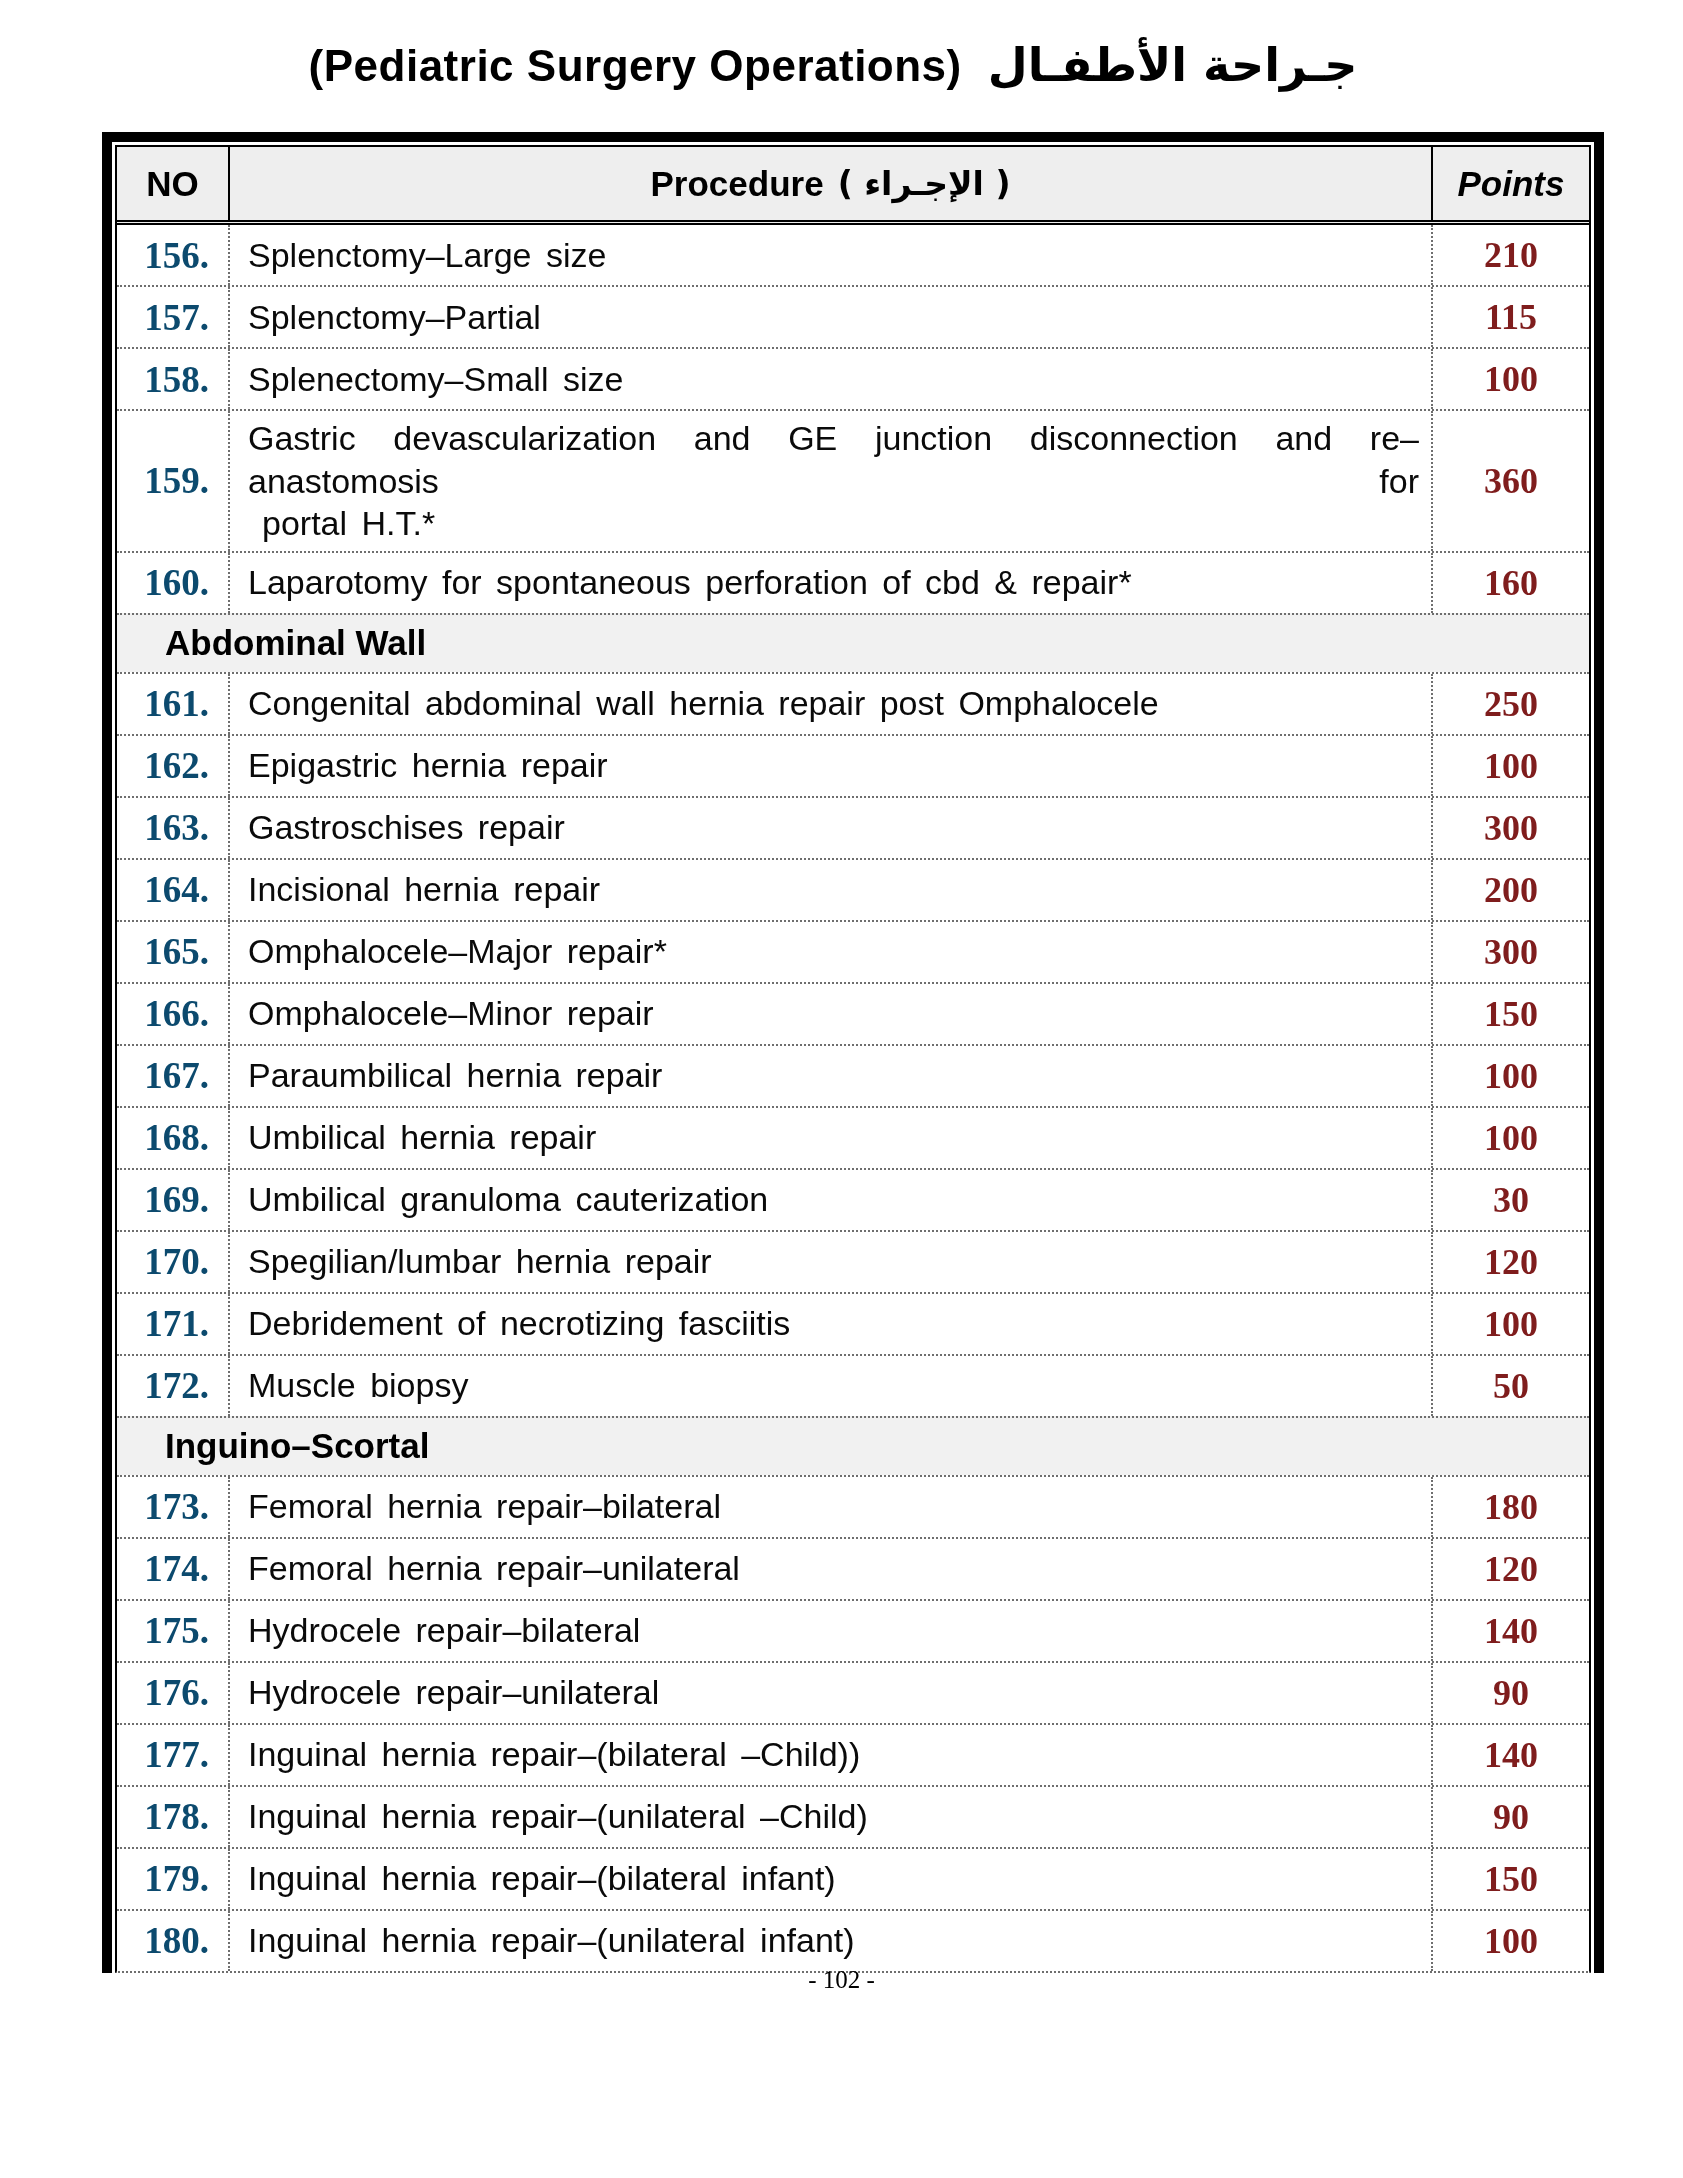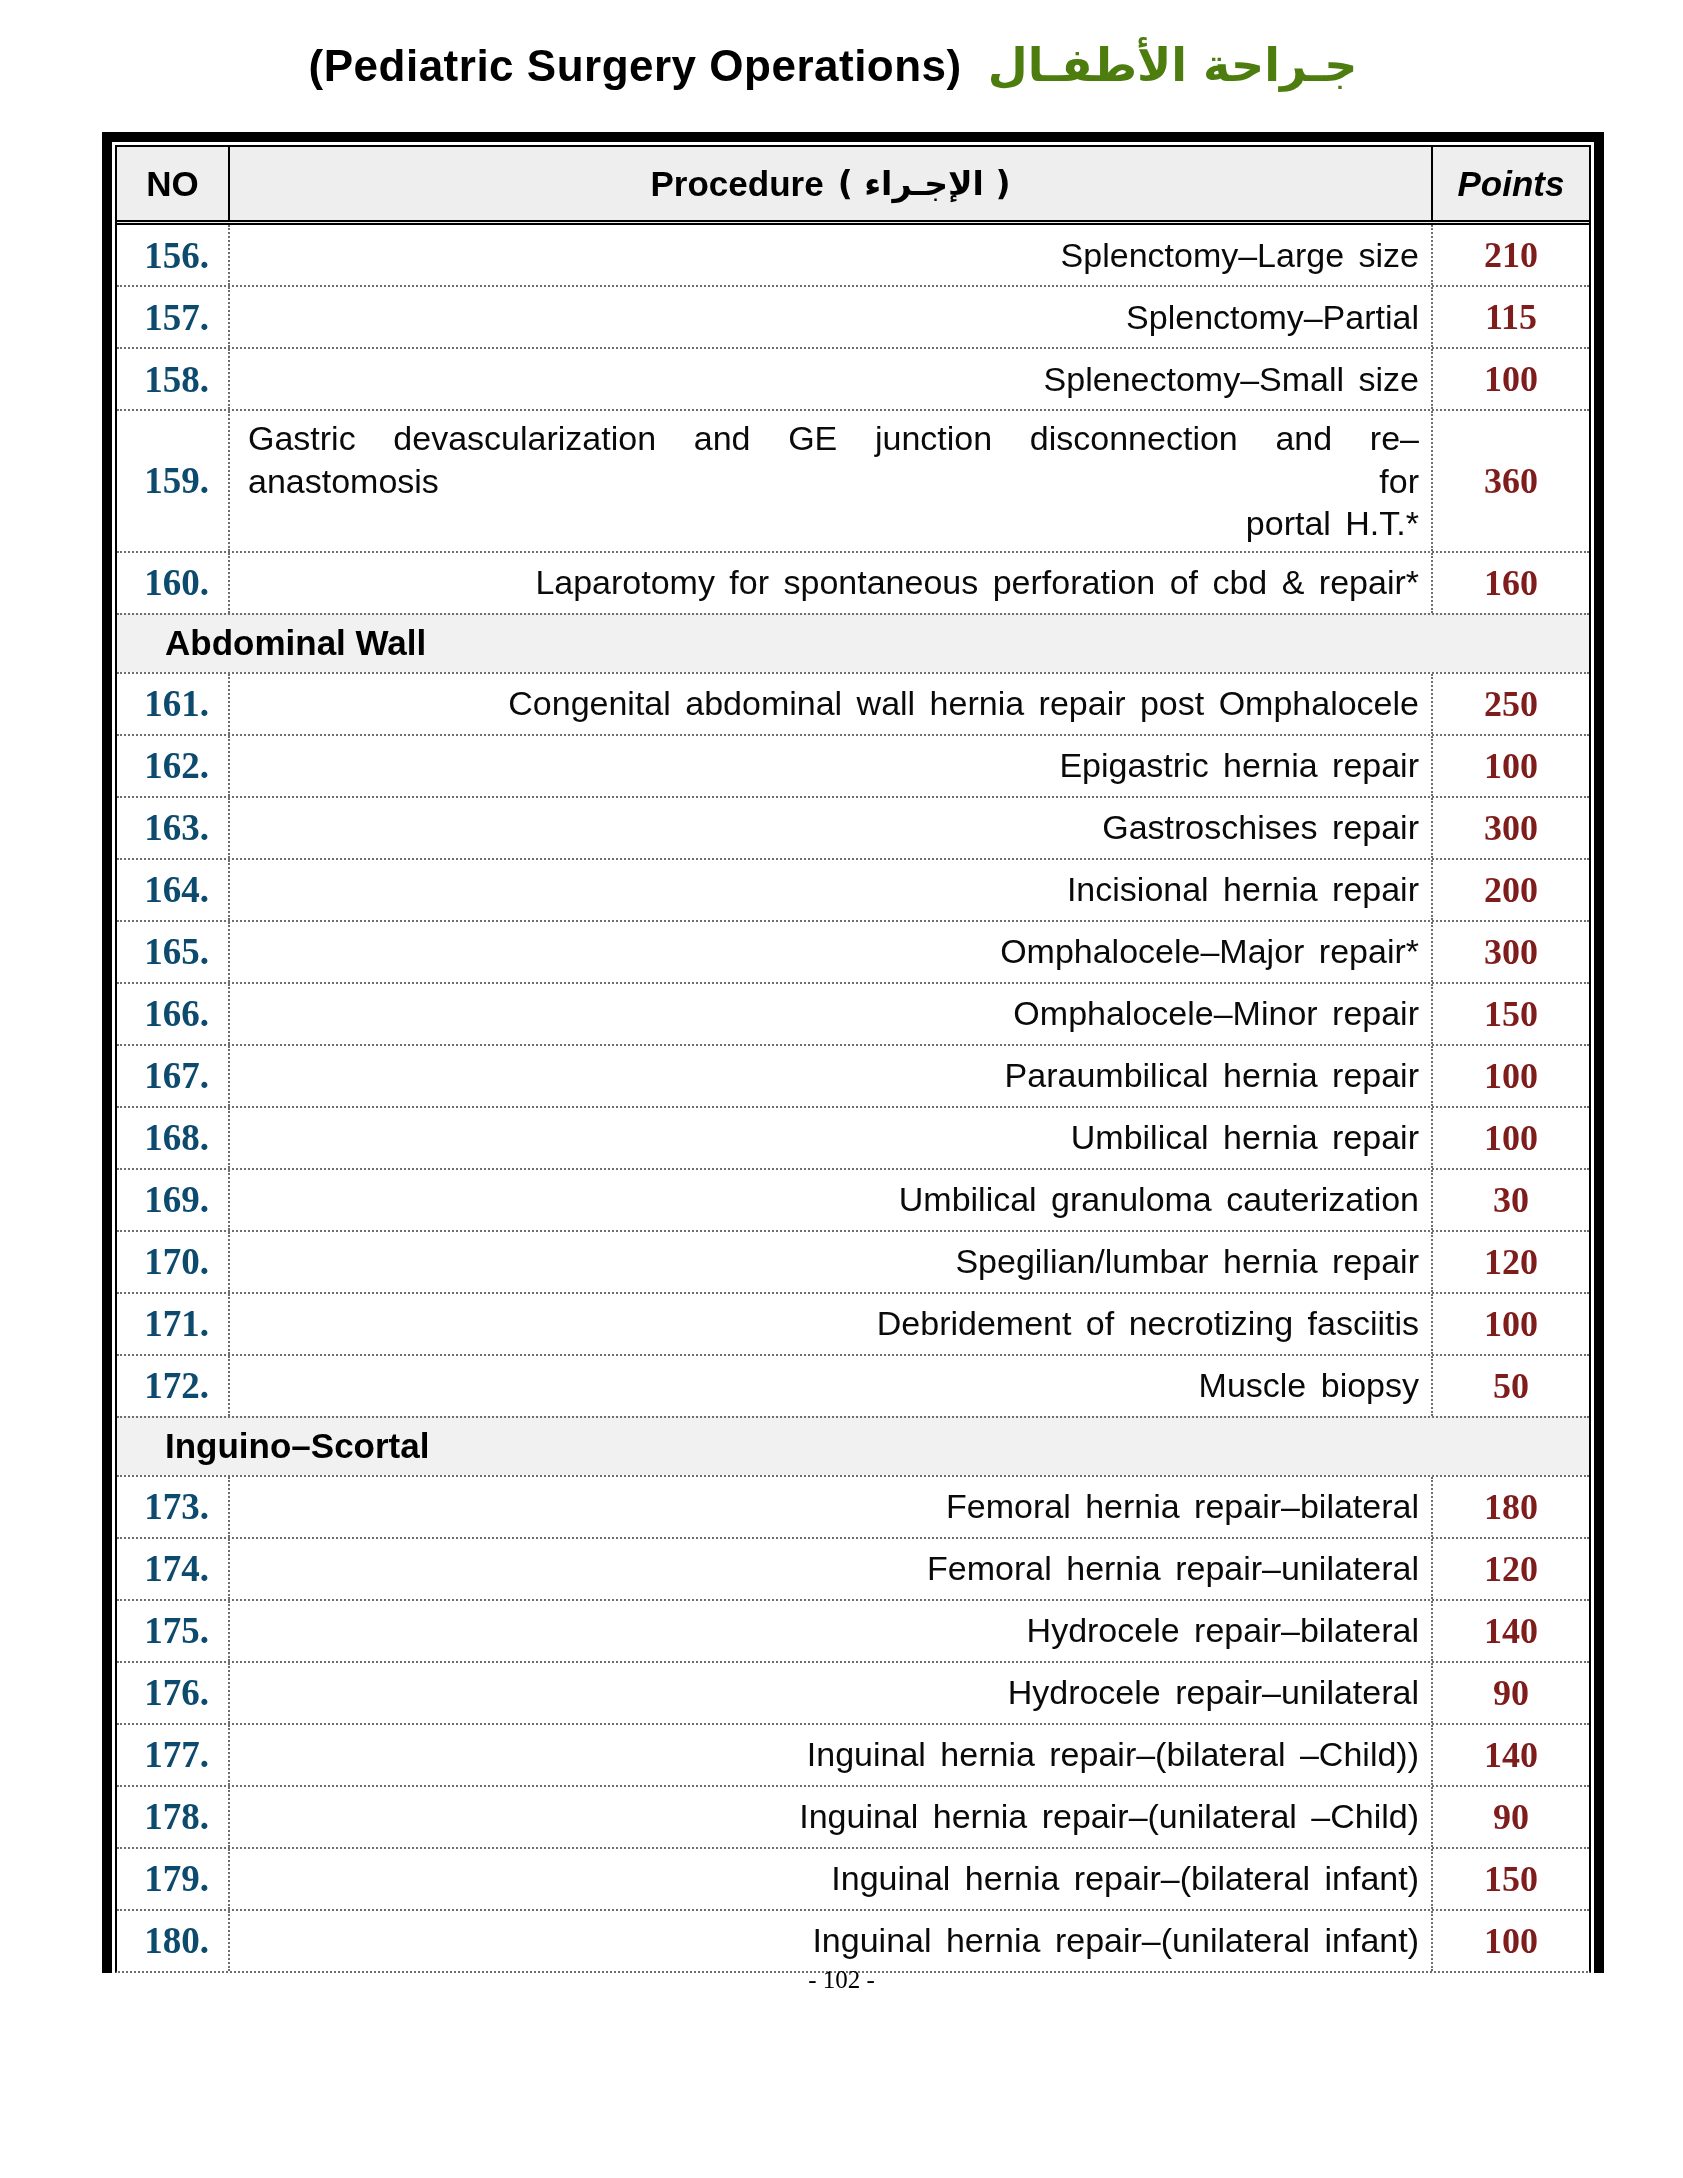--- a/index.html
+++ b/index.html
@@ -27,21 +27,21 @@
     font-family: "Liberation Sans", sans-serif;
     font-weight: bold;
     font-size: 44px;
     color: #000;
     letter-spacing: 0.5px;
   }
   .title-ar {
     font-family: "DejaVu Sans", sans-serif;
     font-weight: bold;
     font-size: 46px;
-    color: #4d7c0f;
+    color: #000000;
     margin-right: 17px;
     margin-left: 22px;
   }
   
   .table-outer {
     position: absolute;
     top: 132px;
     left: 102px;
     width: 1502px;
     box-sizing: border-box;
@@ -93,21 +93,21 @@
     justify-content: center;
     font-family: "Liberation Serif", serif;
     font-weight: bold;
     font-size: 37px;
     color: #0c4a6e;
     border-right: 2px dotted #6e6e6e;
     padding-left: 8px;
   }
   .cell.proc {
     flex-direction: column;
-    align-items: flex-end;
+    align-items: flex-start;
     justify-content: center;
     padding: 6px 12px 6px 18px;
     font-family: "Liberation Sans", sans-serif;
     font-size: 34px;
     color: #0a0a0a;
     word-spacing: 5px;
     border-right: 2px dotted #6e6e6e;
     line-height: 1.25;
   }
   .cell.points {

